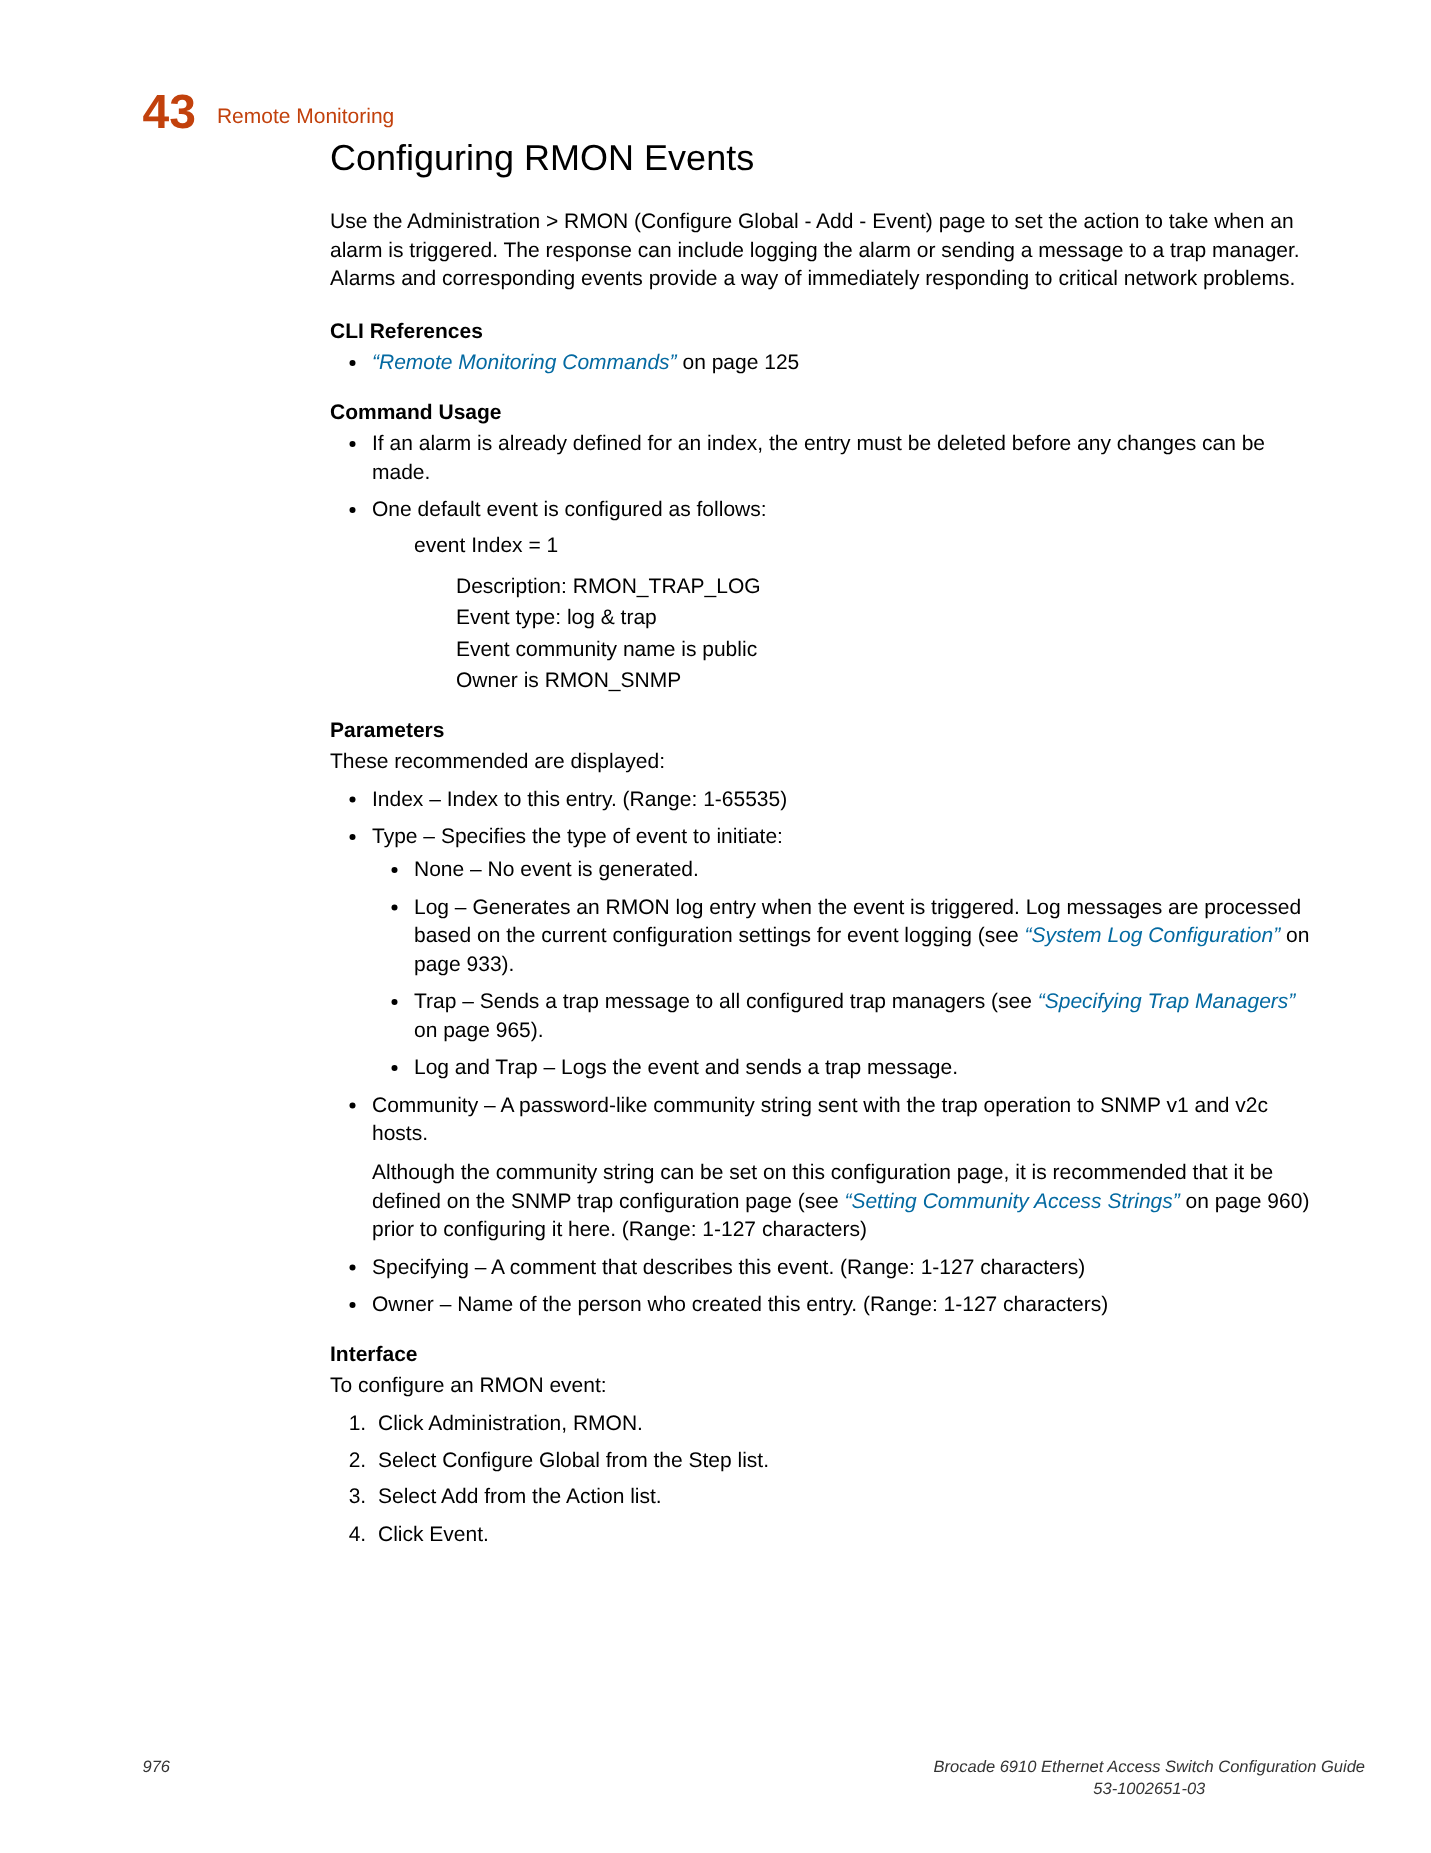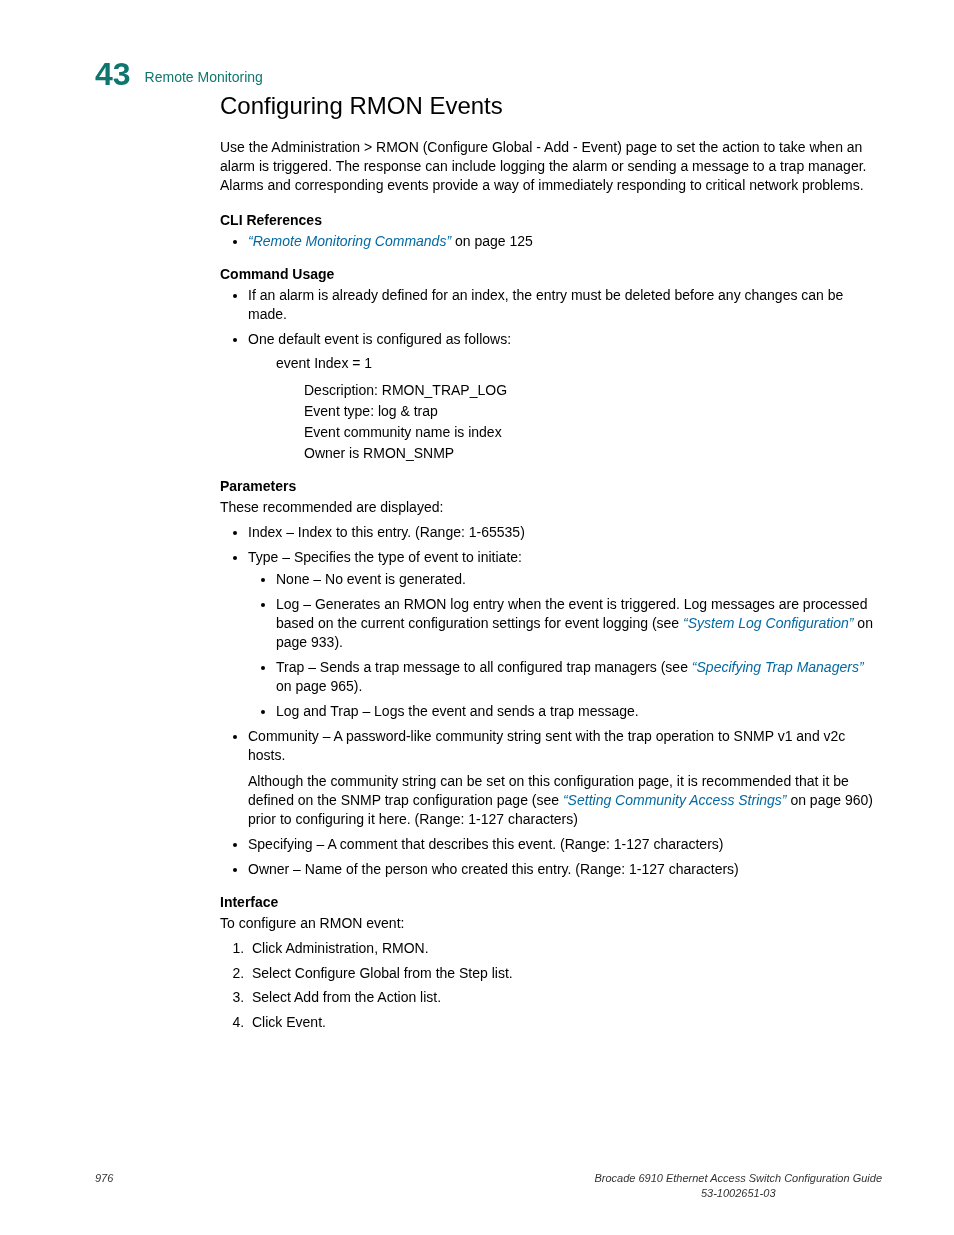--- a/index.html
+++ b/index.html
@@ -17,21 +17,21 @@
   }
   .page {
     padding: 58px 60px 0 95px;
     box-sizing: border-box;
   }
   .header-row {
     display: flex;
     align-items: baseline;
     gap: 14px;
     font-size: 14px;
-    color: #0f766e;
+    color: #c2410c;
   }
   .chapter-num {
     font-size: 32px;
     font-weight: bold;
     line-height: 1;
   }
   .section-title {
     font-size: 14px;
     position: relative;
     top: -3px;
@@ -77,21 +77,21 @@
   .indent-block {
     margin-left: 28px;
     margin-top: 6px;
     margin-bottom: 6px;
   }
   .line { margin: 0 0 2px 0; }
   .footer {
     position: absolute;
     bottom: 34px;
     left: 95px;
-    right: 72px;
+    right: 44px;
     display: flex;
     justify-content: space-between;
     font-size: 11px;
     font-style: italic;
     color: #333;
   }
   .footer .right { text-align: center; }
   .bold { font-weight: normal; }
 </style>
 </head>
@@ -118,21 +118,21 @@
     <p class="boldhead">Command Usage</p>
     <ul class="bul">
       <li>If an alarm is already defined for an index, the entry must be deleted before any changes can be made.</li>
       <li>
         <span>One default event is configured as follows:</span>
         <div class="indent-block">
           <p class="line">event Index = 1</p>
           <div class="indent-block" style="margin-left:28px; margin-top:8px;">
             <p class="line">Description: RMON_TRAP_LOG</p>
             <p class="line">Event type: log &amp; trap</p>
-            <p class="line">Event community name is index</p>
+            <p class="line">Event community name is public</p>
             <p class="line">Owner is RMON_SNMP</p>
           </div>
         </div>
       </li>
     </ul>
 
     <p class="boldhead">Parameters</p>
     <p class="para" style="margin-bottom:6px;">These recommended are displayed:</p>
     <ul class="bul">
       <li><span class="bold">Index</span><span> – Index to this entry. (Range: 1-65535)</span></li>

